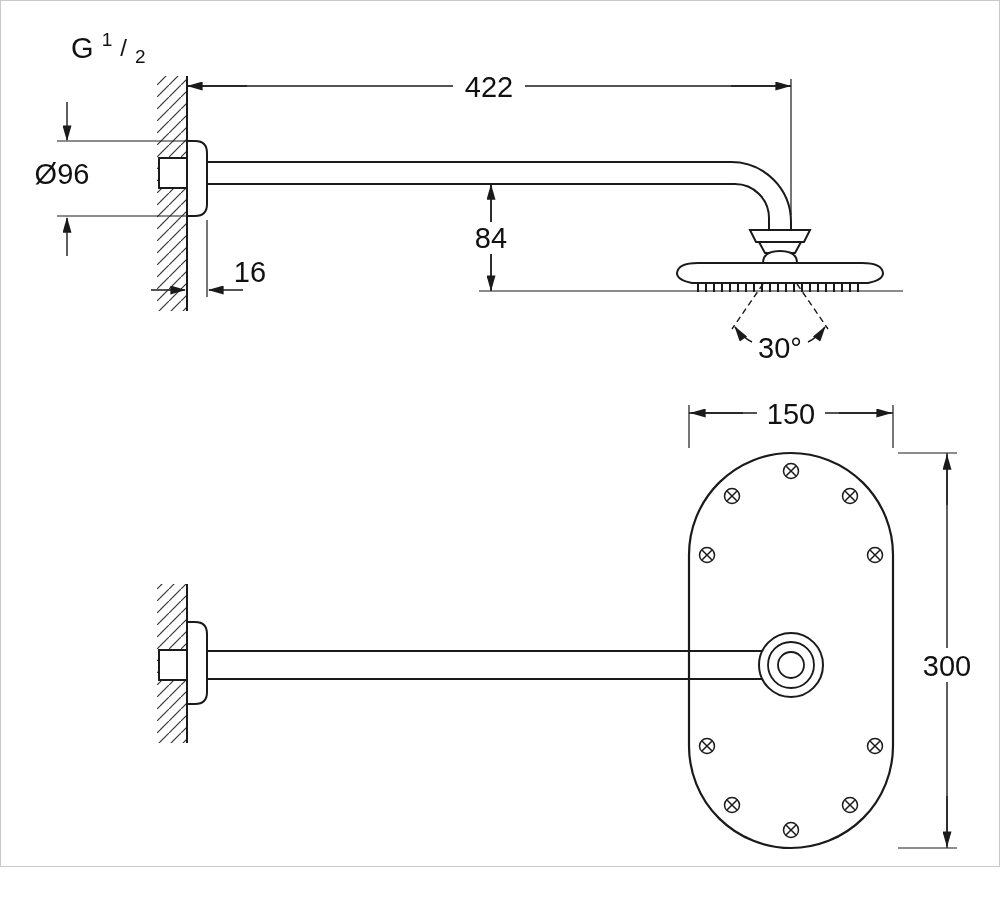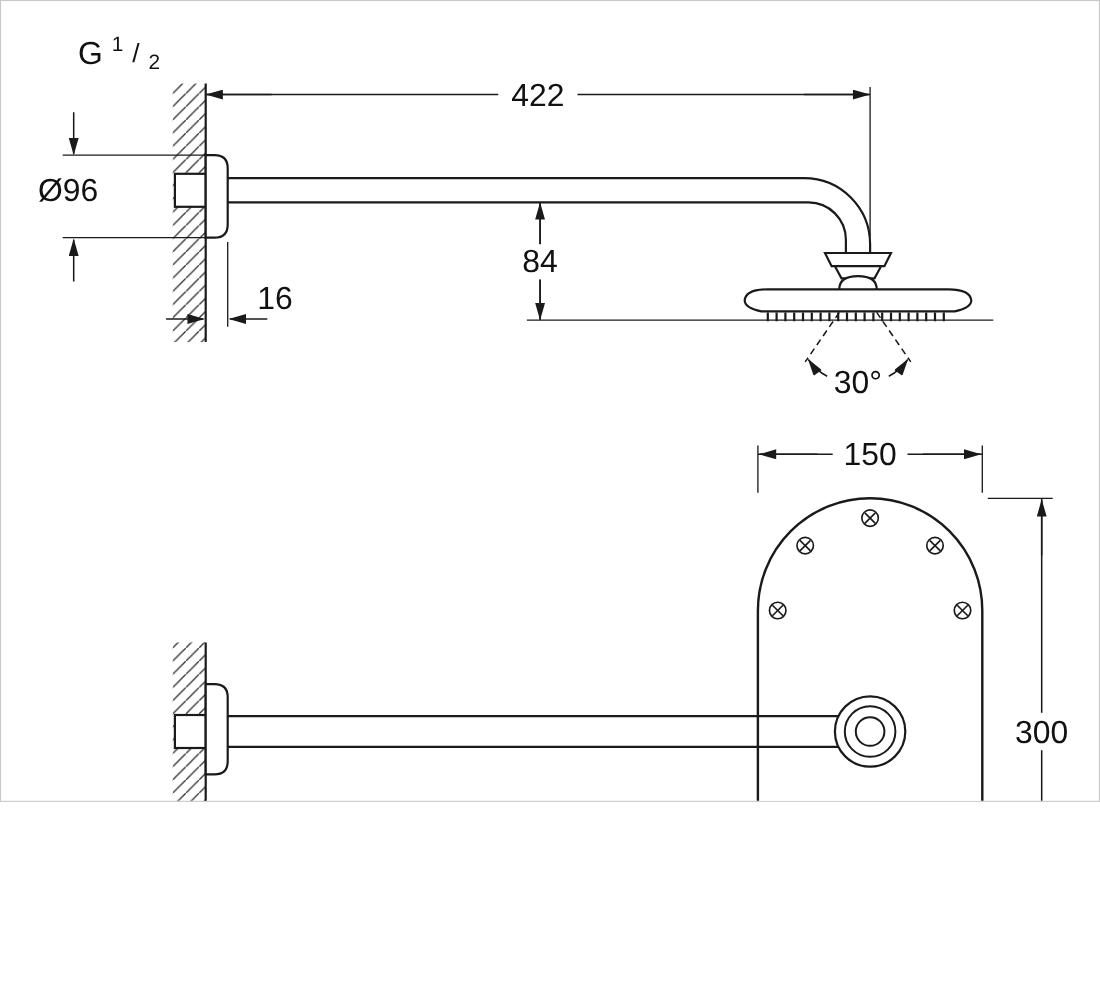--- a/index.html
+++ b/index.html
@@ -1,17 +1,17 @@
 <!DOCTYPE html>
 <html><head>
 <meta charset="utf-8">
 <style>
   html,body{margin:0;padding:0;background:#ffffff;}
   .canvas{
-    width:1000px;height:729px;box-sizing:border-box;
+    width:1000px;height:867px;box-sizing:border-box;
     background:#ffffff;border:1px solid #c9c9c9;
     font-family:"Liberation Sans", sans-serif;
     position:relative;overflow:hidden;
   }
   svg{display:block;}
   svg text{
     font-family:"Liberation Sans", sans-serif;
     fill:#111111;
   }
   .obj{stroke:#1a1a1a;stroke-width:2;fill:none;}

